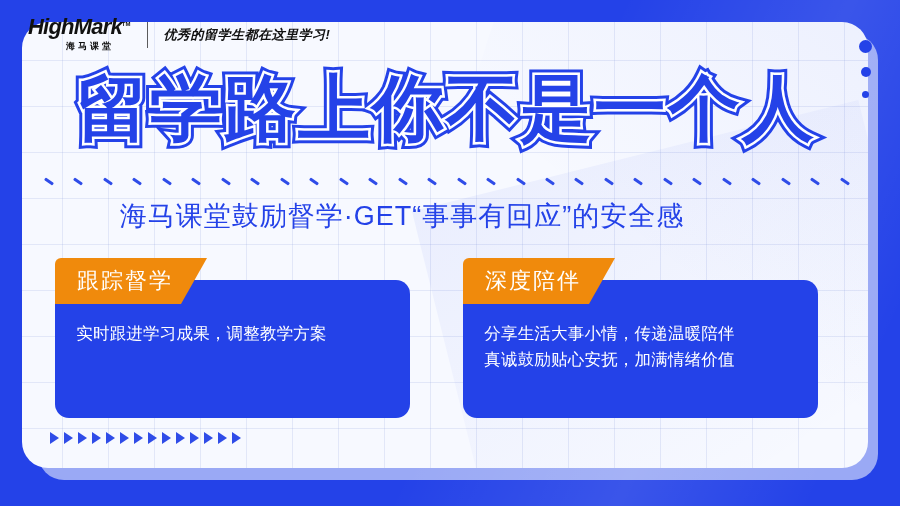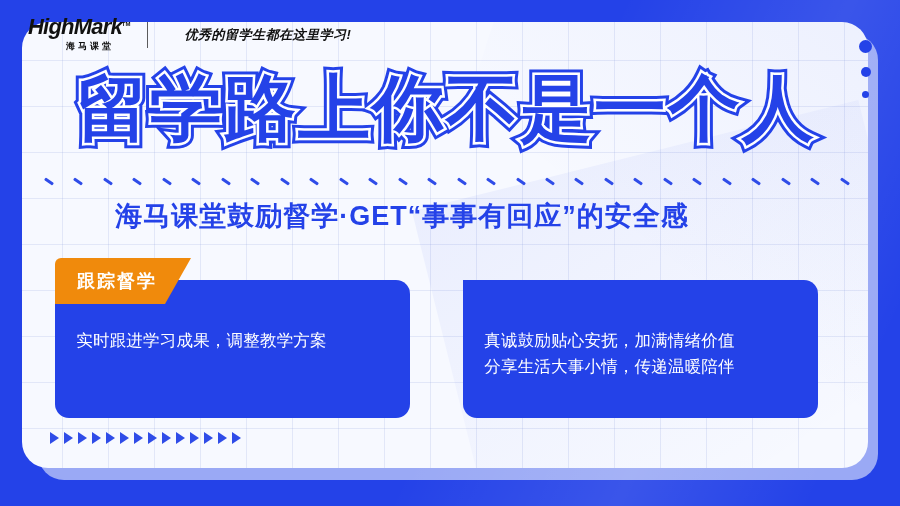--- a/index.html
+++ b/index.html
@@ -93,21 +93,21 @@
   .logo-sub{
     font-size: 9px; color:#111; letter-spacing: 3px;
     margin-top: 2px; margin-left: 38px; font-weight: 700;
   }
   .logo-divider{
     width: 1px; height: 26px; background:#333; opacity:.8;
     margin: 0 4px;
   }
   .tagline{
     font-size: 13px; color:#111; font-style: italic;
-    font-weight: 700; letter-spacing: .5px; white-space:nowrap;margin-left:21px;
+    font-weight: 700; letter-spacing: .5px; white-space:nowrap;
   }
 
   
   .headline{
     position:absolute;
     left: 36px; top: 72px;
     width: 820px;
     font-size: 72px;
     font-weight: 900;
     letter-spacing: 2px;
@@ -144,21 +144,21 @@
     border-radius: 1px;
   }
 
   
   .subtitle{
     position:absolute;
     left: 0; top: 198px;
     width: 804px;
     text-align:center;
     font-size: 27px;
-    font-weight: 700;
+    font-weight: 400;
     color:#2442e8;
     letter-spacing: 1px;
     white-space:nowrap;
   }
 
   
   .card{
     position:absolute;
     top: 258px;
     width: 355px; height: 160px;
@@ -180,28 +180,28 @@
     height: 46px;
     padding: 0 34px 0 22px;
     background:#f08a0c;
     display:flex; align-items:center;
     border-top-left-radius: 6px;
     clip-path: polygon(0 0, 100% 0, calc(100% - 26px) 100%, 0 100%);
     z-index: 2;
   }
   .card-tab-label{
     color:#ffffff;
-    font-size: 18px;
-    font-weight: 700;
+    font-size: 22px;
+    font-weight: 400;
     letter-spacing: 2px;
     white-space:nowrap;
   }
   .card-lines{
     position:absolute;
-    left: 0; top: 69px;
+    left: 0; top: 62px;
     width: 293px;
     padding: 0 16px;
     z-index: 3;
   }
   .card-line{
     color:#ffffff;
     font-size: 16.5px;
     line-height: 26px;
     letter-spacing: .2px;
     white-space: nowrap;
@@ -299,23 +299,26 @@
       <div class="card-tab">
         <span class="card-tab-label">跟踪督学</span>
       </div>
       <div class="card-lines">
         <div class="card-line">实时跟进学习成果，调整教学方案</div>
       </div>
     </div>
 
     <div class="card card-right">
       <div class="card-body"></div>
+      <div class="card-tab">
+        <span class="card-tab-label">深度陪伴</span>
+      </div>
       <div class="card-lines">
+        <div class="card-line">分享生活大事小情，传递温暖陪伴</div>
         <div class="card-line">真诚鼓励贴心安抚，加满情绪价值</div>
-        <div class="card-line">分享生活大事小情，传递温暖陪伴</div>
       </div>
     </div>
 
     <div class="arrow-row">
         <span class="arrow"></span>
         <span class="arrow"></span>
         <span class="arrow"></span>
         <span class="arrow"></span>
         <span class="arrow"></span>
         <span class="arrow"></span>

